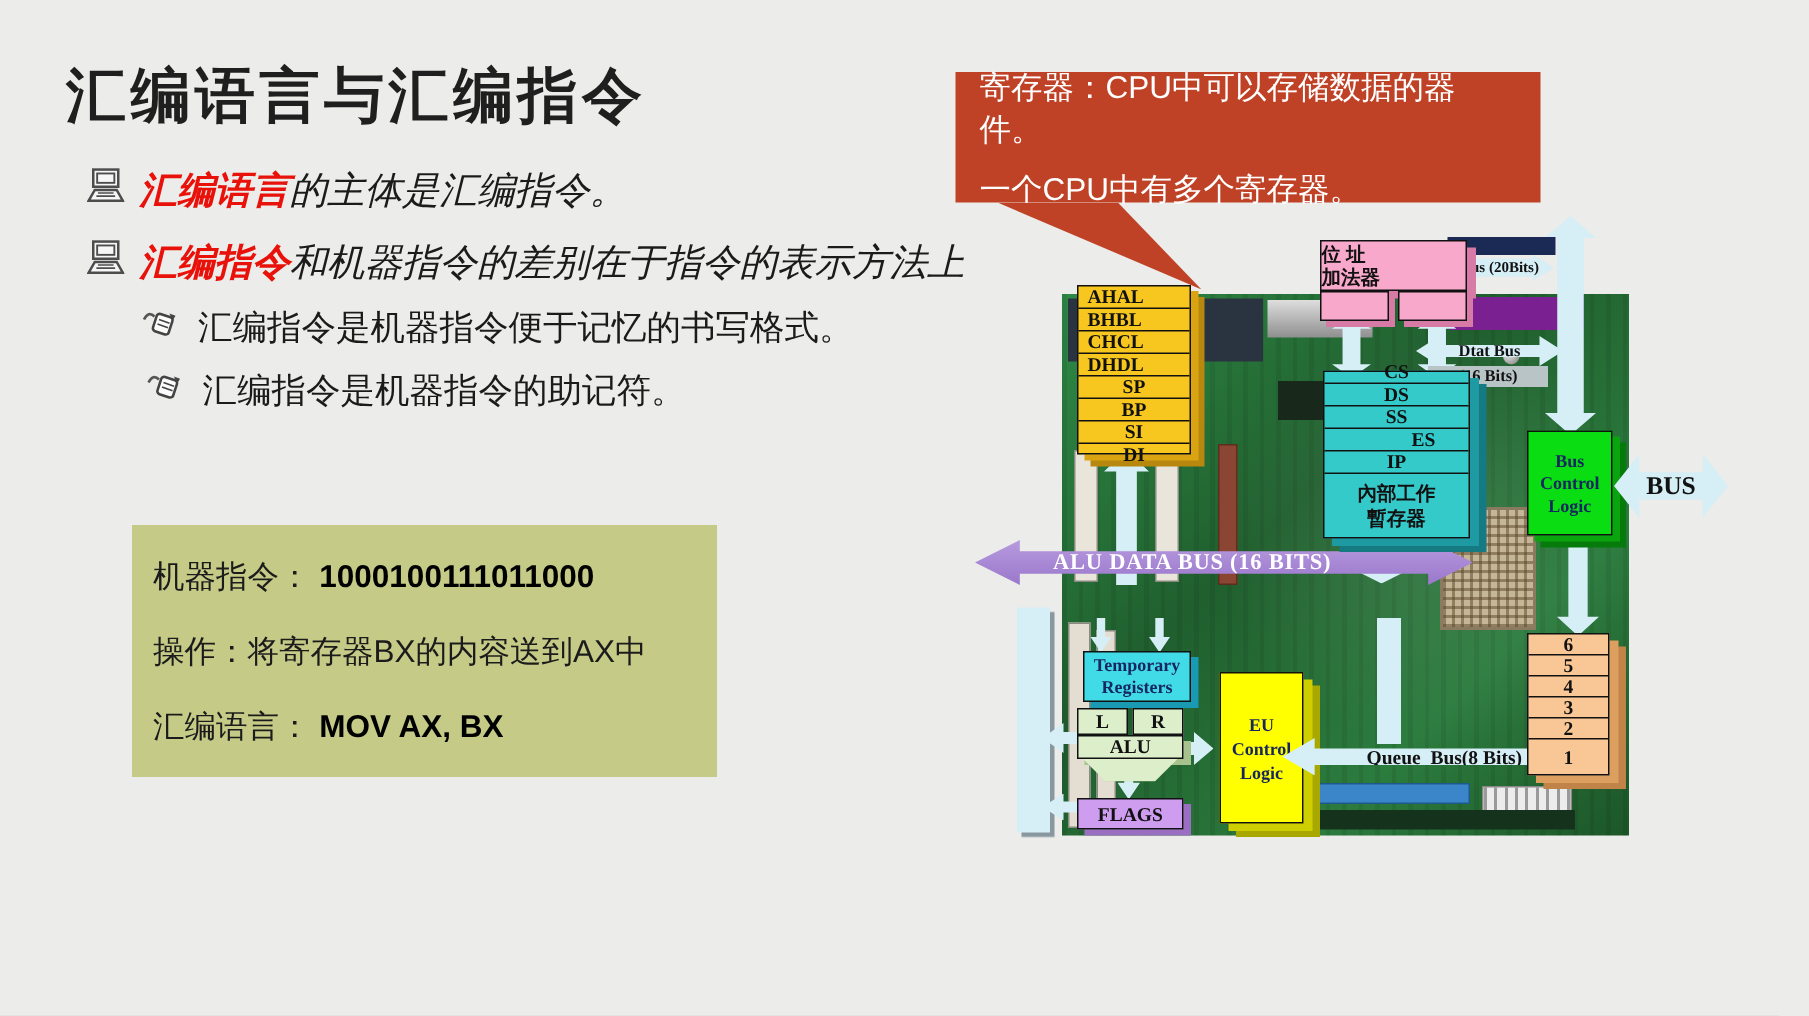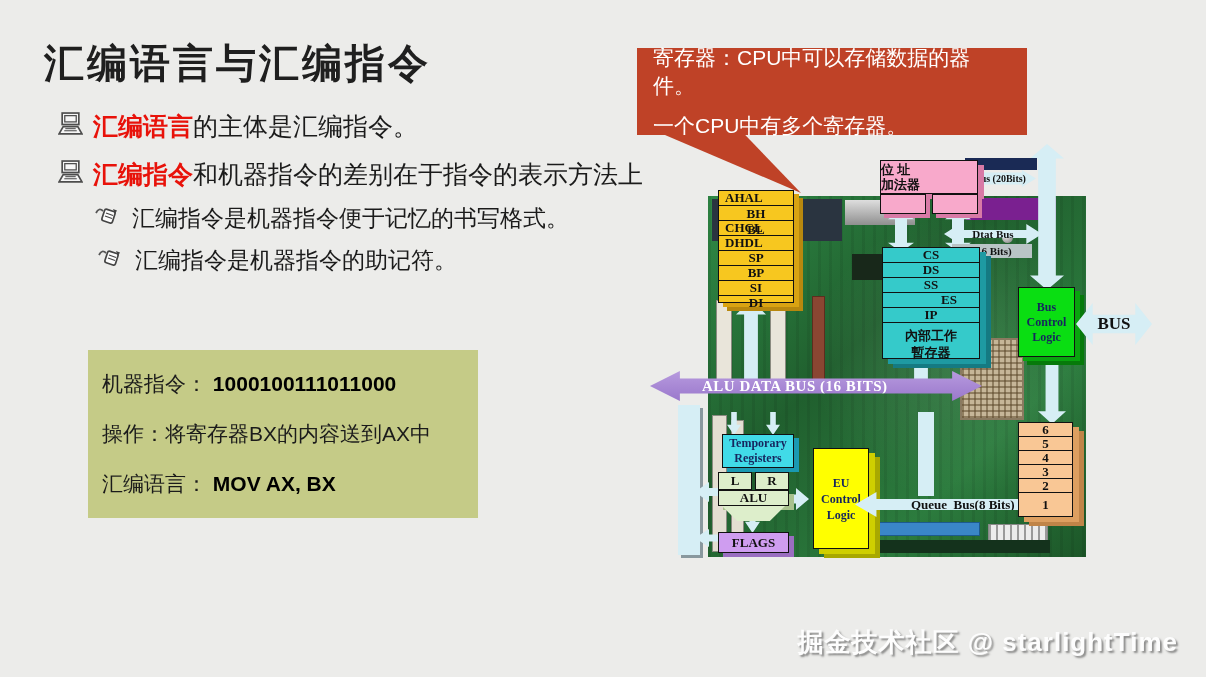--- a/index.html
+++ b/index.html
@@ -2,21 +2,21 @@
 <html><head>
 <meta charset="utf-8">
 <style>
   html,body{margin:0;padding:0;background:#ddd;}
   .slide{position:relative;width:1206px;height:677px;background:#ececea;overflow:hidden;
          font-family:"Liberation Sans",sans-serif;color:#1b1b1b;}
   .abs{position:absolute;}
   
   .title{left:44px;top:36px;font-size:40px;font-weight:900;color:#1f1f1f;letter-spacing:3px;
          font-family:"DejaVu Sans",sans-serif;}
-  .bullet{display:flex;align-items:flex-start;font-size:25px;}
+  .bullet{display:flex;align-items:flex-start;font-size:25px;font-style:italic;}
   .bullet .ico{margin-right:10px;margin-top:2px;flex:none;}
   .kw{color:#e8120a;font-weight:bold;}
   .sub{display:flex;align-items:flex-start;font-size:23px;}
   .sub .ico{margin-right:12px;margin-top:1px;flex:none;}
   .example{left:88px;top:350px;width:390px;height:168px;background:#c5cb87;
            display:flex;flex-direction:column;justify-content:space-between;
            padding:20px 14px;box-sizing:border-box;font-size:21px;}
   .val{color:#000000;font-weight:bold;}
   
   .callout{left:637px;top:48px;width:390px;height:87px;background:#bf4227;color:#fff;
@@ -153,33 +153,33 @@
   <div class="arr" style="left:730px;top:467px;width:10px;height:6px;"></div>
   <div class="arr" style="left:768px;top:467px;width:10px;height:6px;"></div>
   <div class="arr shadow-cyan" style="left:745px;top:505px;width:15px;height:28px;clip-path:polygon(30% 0,70% 0,70% 60%,100% 60%,50% 100%,0 60%,30% 60%);"></div>
   <div class="arr shadow-cyan" style="left:783px;top:488px;width:26px;height:22px;clip-path:polygon(0 30%,50% 30%,50% 0,100% 50%,50% 100%,50% 70%,0 70%);"></div>
   <div class="arr shadow-cyan" style="left:888px;top:210px;width:26px;height:42px;clip-path:polygon(50% 0,100% 22%,73% 22%,73% 78%,100% 78%,50% 100%,0 78%,27% 78%,27% 22%,0 22%);"></div>
   <div class="arr shadow-cyan" style="left:945px;top:210px;width:26px;height:42px;clip-path:polygon(50% 0,100% 22%,73% 22%,73% 78%,100% 78%,50% 100%,0 78%,27% 78%,27% 22%,0 22%);"></div>
   <div class="arr shadow-cyan" style="left:906px;top:355px;width:30px;height:34px;clip-path:polygon(50% 0,100% 22%,73% 22%,73% 78%,100% 78%,50% 100%,0 78%,27% 78%,27% 22%,0 22%);"></div>
   <div class="arr" style="left:918px;top:412px;width:16px;height:84px;"></div>
   <div class="arr shadow-cyan" style="left:1030px;top:144px;width:34px;height:146px;clip-path:polygon(50% 0,100% 10%,76% 10%,76% 90%,100% 90%,50% 100%,0 90%,24% 90%,24% 10%,0 10%);z-index:6;"></div>
 
-  <div class="abs" style="left:650px;top:371px;width:332px;height:30px;z-index:8;
+  <div class="abs" style="left:650px;top:360px;width:332px;height:30px;z-index:8;
        background:linear-gradient(#b79ade,#9a78cc);filter:drop-shadow(2px 5px 0 #7252a8);
        clip-path:polygon(0 50%,9% 0,9% 25%,91% 25%,91% 0,100% 50%,91% 100%,91% 75%,9% 75%,9% 100%);
        display:flex;align-items:center;">
     <span class="serif" style="font-size:15px;color:#fff;margin-left:52px;letter-spacing:.5px;">ALU DATA BUS (16 BITS)</span>
   </div>
 
   <div class="box rows serif" style="left:718px;top:190px;width:76px;height:113px;background:#f7c71f;box-shadow:5px 4px 0 #d9a312,9px 8px 0 #b8880e;">
     <div class="row pair" style="height:14px;">
         <span>AH</span>
         <span>AL</span>
       </div>
-    <div class="row pair" style="height:14px;flex-direction:column;">
+    <div class="row pair" style="height:14px;">
         <span>BH</span>
         <span>BL</span>
       </div>
     <div class="row pair" style="height:14px;">
         <span>CH</span>
         <span>CL</span>
       </div>
     <div class="row pair" style="height:14px;">
         <span>DH</span>
         <span>DL</span>
@@ -208,21 +208,21 @@
   <div class="abs" style="left:965px;top:158px;width:72px;height:12px;background:#1a2a55;z-index:6;"></div>
   <div class="arr shadow-cyan" style="left:972px;top:170px;width:64px;height:17px;z-index:9;clip-path:polygon(0 15%,78% 15%,78% 0,100% 50%,78% 100%,78% 85%,0 85%);display:flex;align-items:center;">
     <span class="serif" style="font-size:10px;margin-left:2px;">Bus (20Bits)</span>
   </div>
 
   <div class="arr shadow-cyan" style="left:944px;top:224px;width:98px;height:20px;z-index:9;clip-path:polygon(0 50%,16% 0,16% 30%,84% 30%,84% 0,100% 50%,84% 100%,84% 70%,16% 70%,16% 100%);display:flex;align-items:center;justify-content:center;">
     <span class="serif" style="font-size:11px;">Dtat Bus</span>
   </div>
   <div class="abs serif" style="left:952px;top:244px;width:80px;height:14px;background:#b9c4c6;z-index:9;font-size:11px;display:flex;align-items:center;justify-content:center;">(16 Bits)</div>
 
-  <div class="box rows serif" style="left:882px;top:247px;width:98px;height:112px;background:#35caca;box-shadow:6px 5px 0 #1e9aa2,11px 9px 0 #157a82;">
+  <div class="box rows serif" style="left:882px;top:247px;width:98px;height:112px;background:#35caca;box-shadow:6px 5px 0 #1e9aa2,11px 9px 0 #157a82;justify-content:flex-end;">
     <div class="row" style="height:14px;">
         <span>CS</span>
       </div>
     <div class="row" style="height:14px;">
         <span>DS</span>
       </div>
     <div class="row" style="height:14px;">
         <span>SS</span>
       </div>
     <div class="row" style="height:14px;padding-left:36px;">
@@ -293,15 +293,14 @@
         <span>3</span>
       </div>
     <div class="row" style="height:13px;">
         <span>2</span>
       </div>
     <div class="row" style="flex:1;">
         <span>1</span>
       </div>
   </div>
 
-  <div class="abs watermark">掘金技术社区 @ starlightTime</div>
 
 </div>
 
 </body></html>

